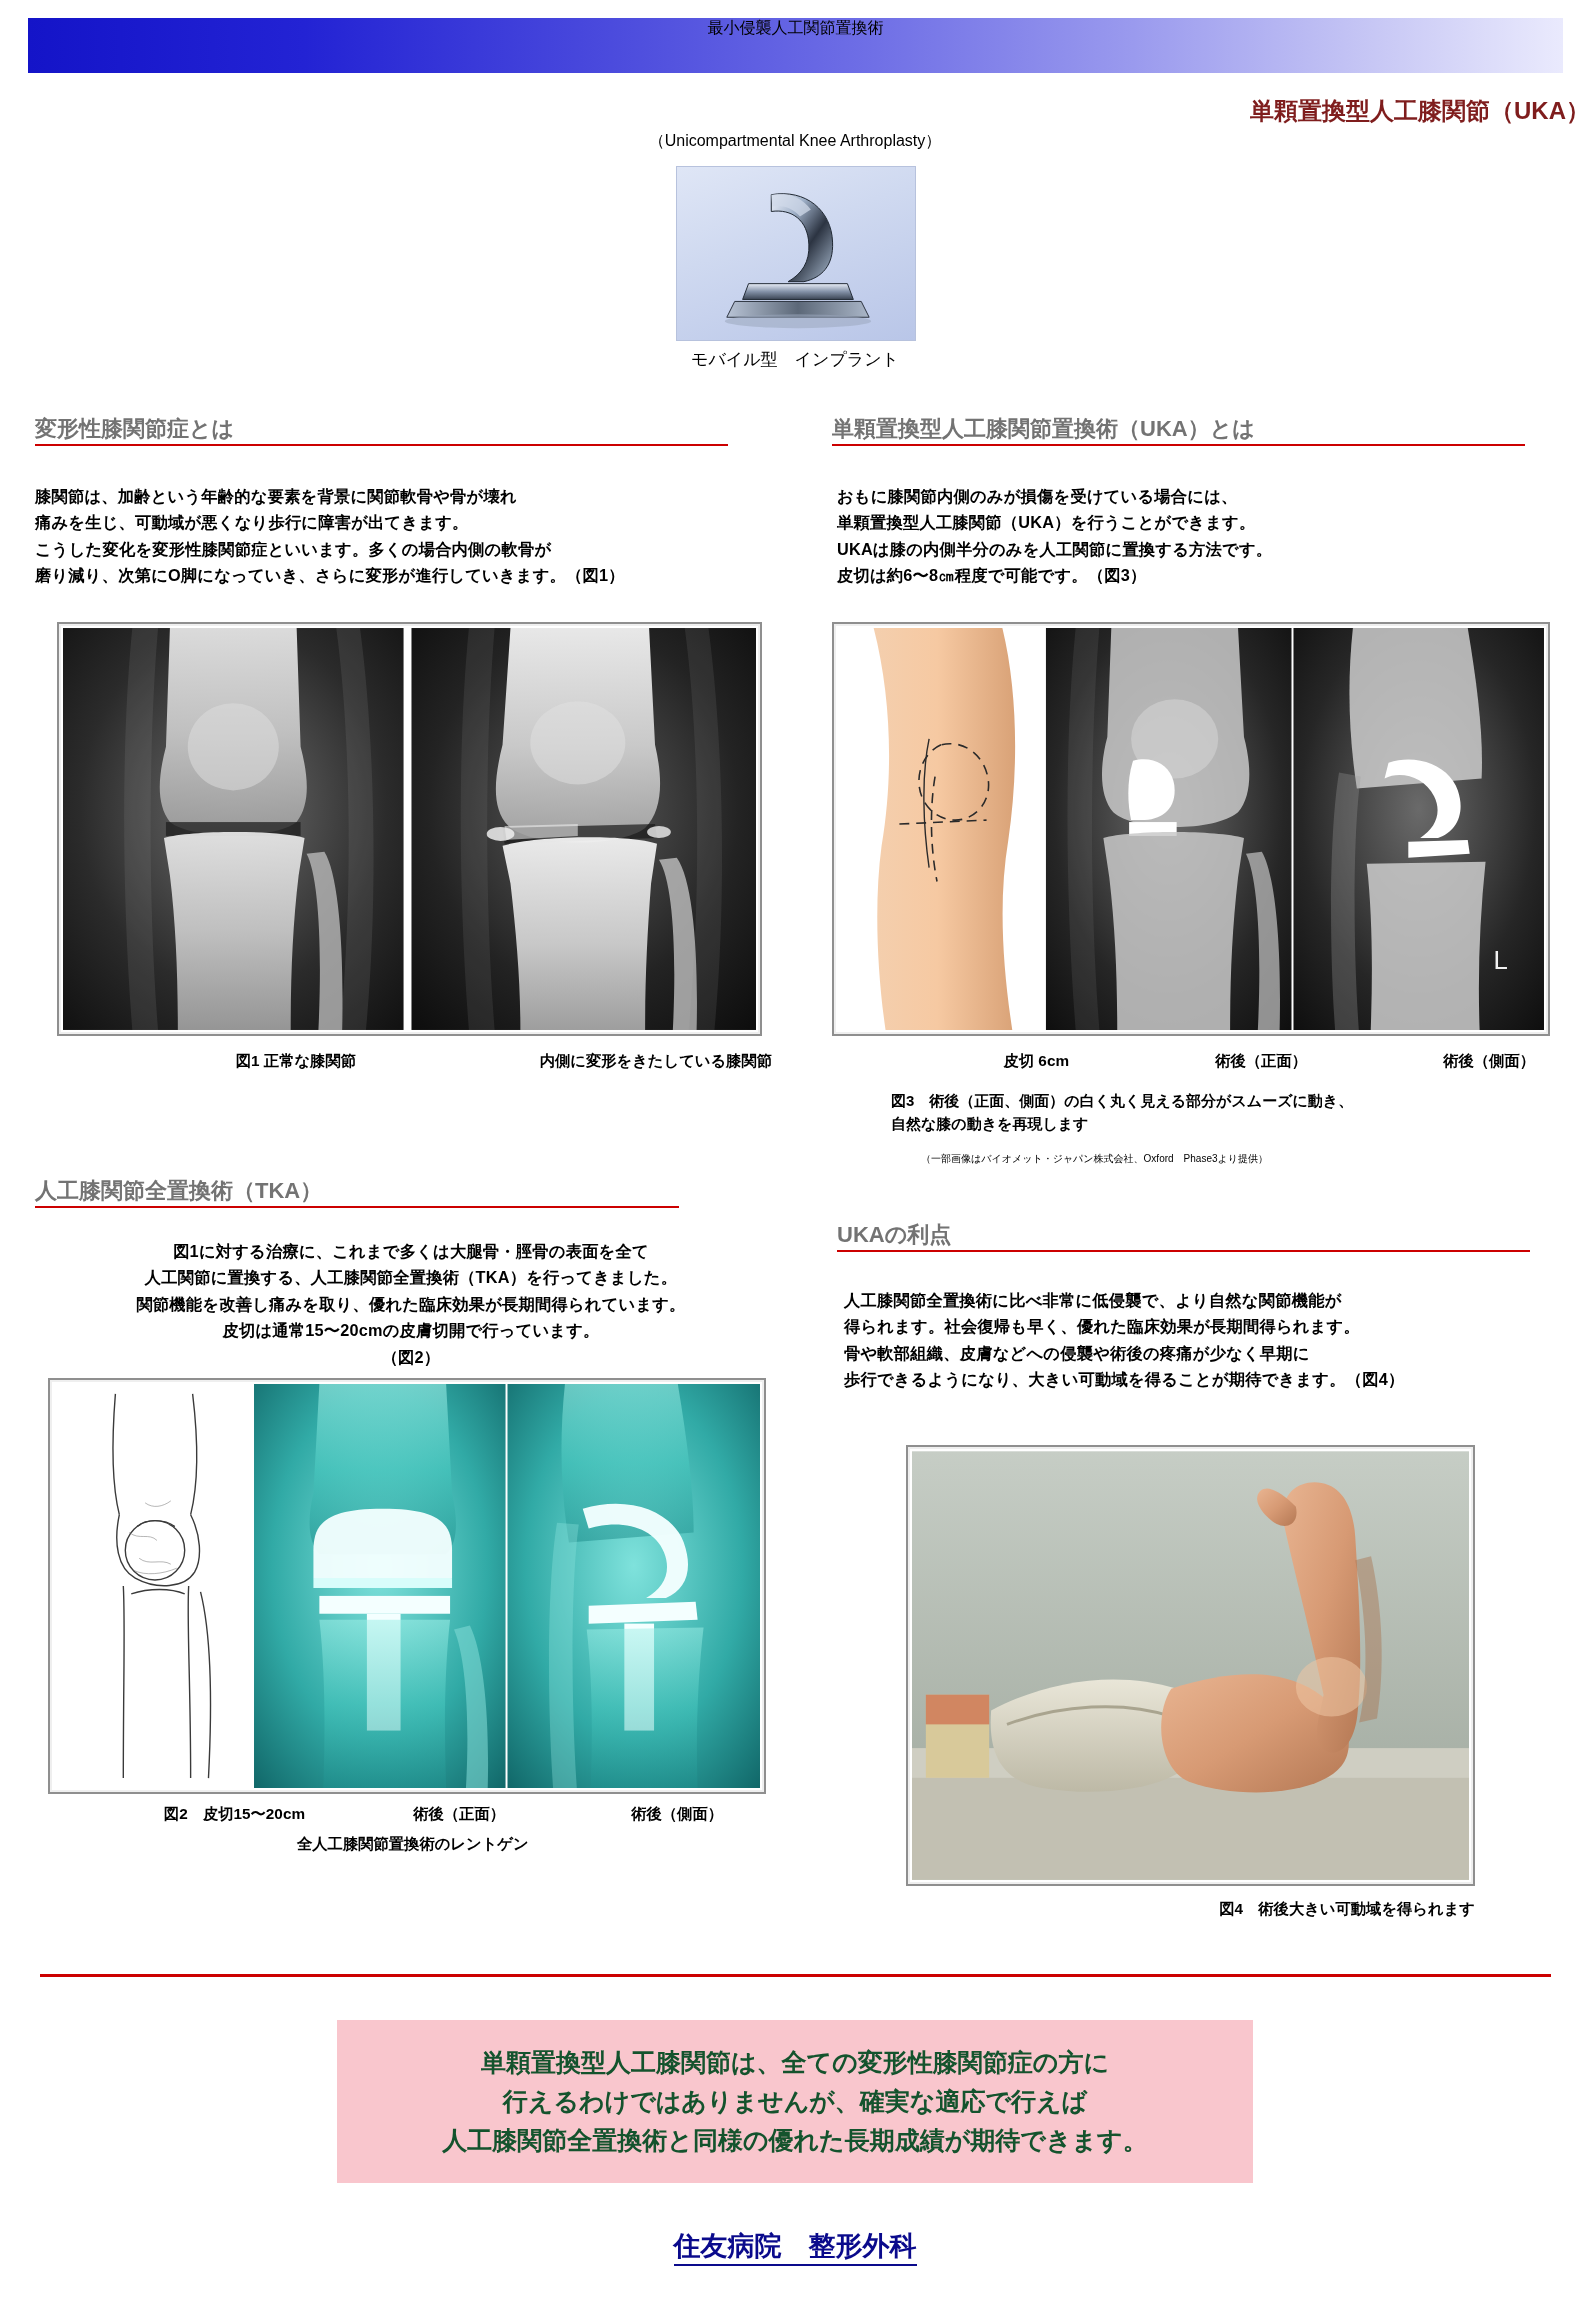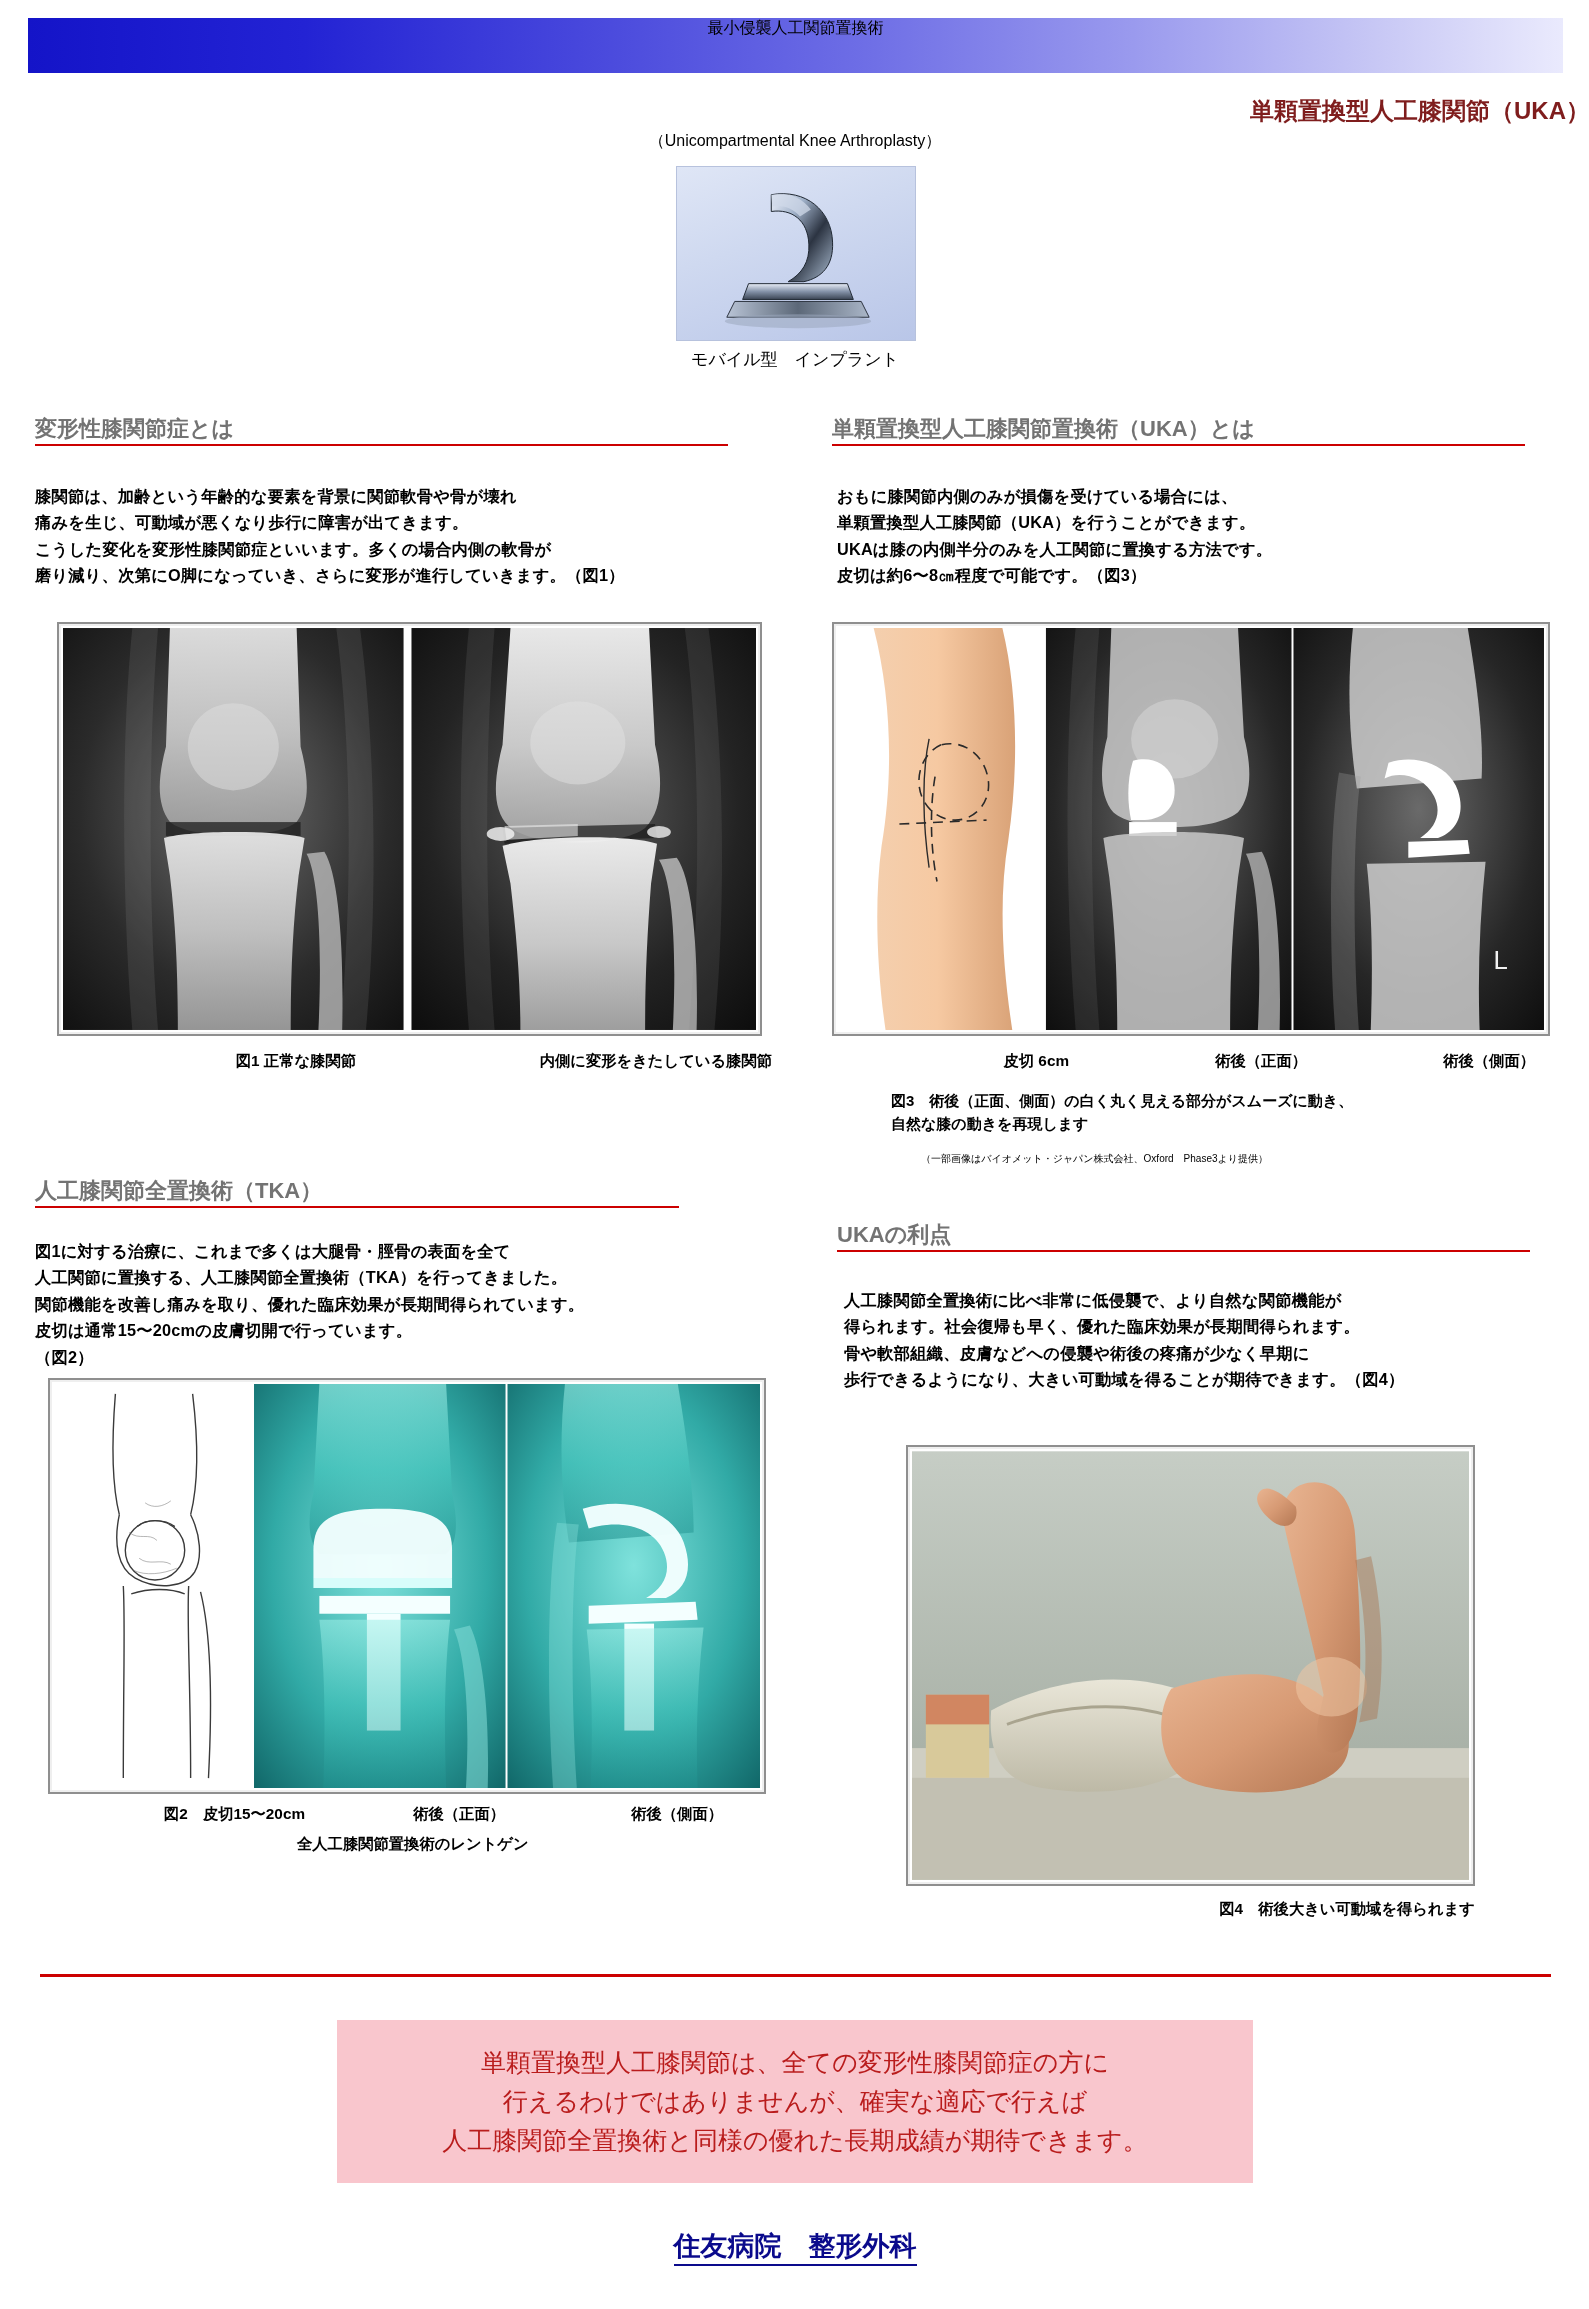--- a/index.html
+++ b/index.html
@@ -64,21 +64,21 @@
     box-sizing:border-box;
   }
   
   .redbox{
     position:absolute;left:337px;top:2020px;width:916px;height:163px;
     background:#f9c6cd;
     display:flex;align-items:center;justify-content:center;
     text-align:center;
   }
   .redbox-text{
-    font-size:25px;font-weight:normal;color:#b91c1c;line-height:1.55;
+    font-size:25px;font-weight:bold;color:#14532d;line-height:1.55;
   }
   .hr-red{
     position:absolute;left:40px;top:1974px;width:1511px;height:3px;background:#cc0000;
   }
   .footer{
     position:absolute;left:0;right:0;top:2228px;text-align:center;
     font-size:27px;font-weight:bold;color:#0a0a8c;
   }
   .footer span{border-bottom:2px solid #0a0a8c;padding-bottom:3px;}
 </style>
@@ -184,21 +184,21 @@
     <ellipse cx="602" cy="206" rx="12" ry="6" fill="#f0f0f0" opacity="0.8"></ellipse>
     <path d="M410 0 C398 120 400 280 410 406 L436 406 C426 280 426 120 436 0 Z" fill="#8a8a8a" opacity="0.16"></path>
     <path d="M628 0 C644 120 644 280 632 406 L658 406 C670 280 668 120 652 0 Z" fill="#8a8a8a" opacity="0.16"></path>
   </svg>
 </div>
 <div class="caption" style="left:59px;top:1051px;width:297px;">図1 正常な膝関節</div>
 <div class="caption" style="left:396px;top:1051px;width:376px;">内側に変形をきたしている膝関節</div>
 
 <div class="sec-head" style="left:35px;top:1176px;width:644px;">人工膝関節全置換術（TKA）</div>
 
-<div class="body-text" style="left:35px;top:1238px;width:752px;white-space:pre-line;">図1に対する治療に、これまで多くは大腿骨・脛骨の表面を全て
+<div class="body-text" style="left:35px;top:1238px;width:752px;white-space:pre-line;text-align:center;">図1に対する治療に、これまで多くは大腿骨・脛骨の表面を全て
 人工関節に置換する、人工膝関節全置換術（TKA）を行ってきました。
 関節機能を改善し痛みを取り、優れた臨床効果が長期間得られています。
 皮切は通常15〜20cmの皮膚切開で行っています。
 （図2）</div>
 
 <div class="figframe" style="left:48px;top:1378px;width:718px;height:416px;">
   <svg width="706" height="404" viewBox="0 0 713 408">
     <defs>
       <linearGradient id="cyan" x1="0" y1="0" x2="0" y2="1">
         <stop offset="0%" stop-color="#9ff0e8"></stop>

